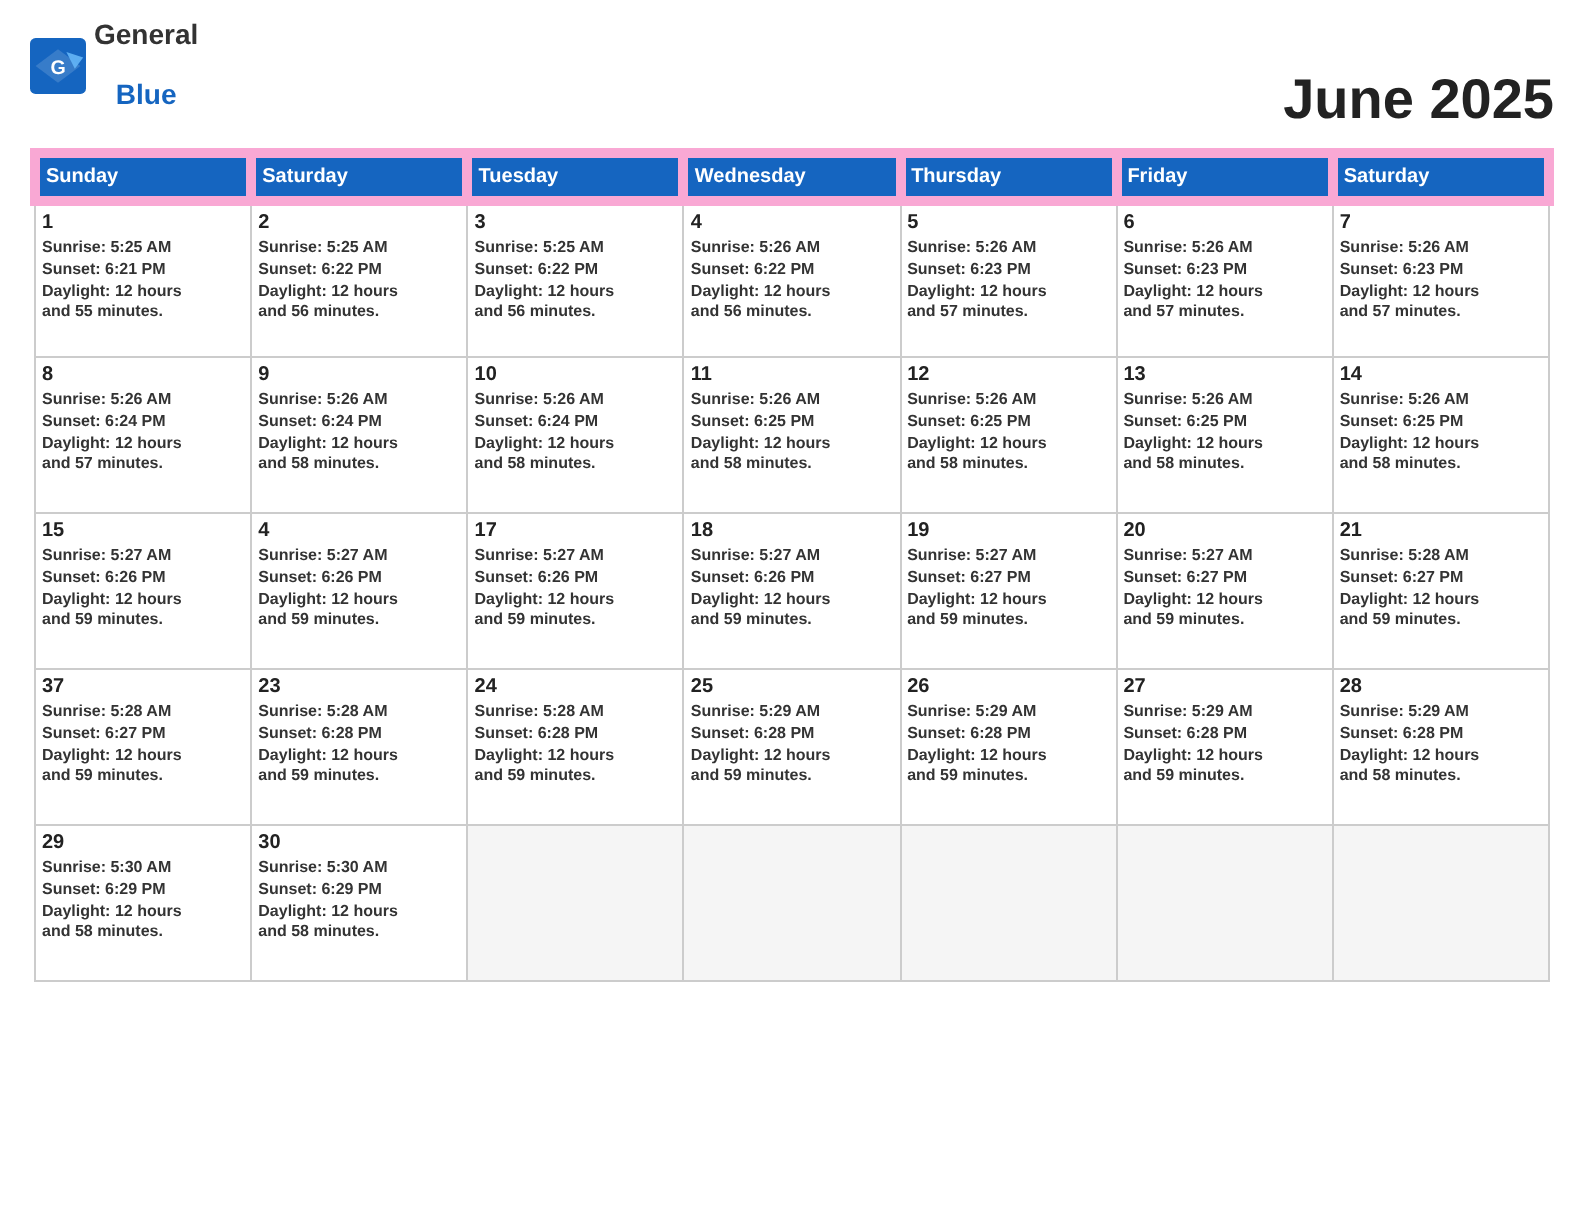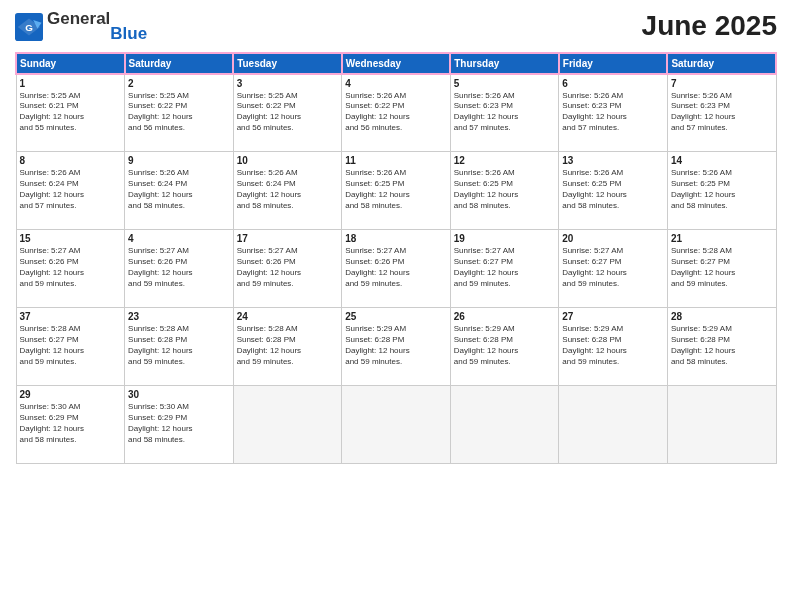--- a/index.html
+++ b/index.html
@@ -20,33 +20,35 @@
       justify-content: space-between;
       align-items: flex-start;
       margin-bottom: 8px;
     }
     .logo {
       display: flex;
       align-items: center;
     }
     .logo-text {
       display: flex;
-      flex-direction: row;
-      font-size: 17px;
+      flex-direction: column;
+      font-size: 14px;
       font-weight: bold;
       line-height: 1.1;
+      align-items: center;
     }
     .logo-general { color: #333; }
     .logo-blue { color: #1565c0; margin-top: 15px; }
     .logo-icon {
       width: 28px;
       height: 28px;
       margin-right: 4px;
     }
     .title-block {
+      margin-top: 24px;
     }
     .month-title {
       font-size: 28px;
       font-weight: bold;
       color: #222;
     }
     .location {
       font-size: 13px;
       color: #444;
     }
@@ -55,21 +57,21 @@
       border-collapse: collapse;
       font-size: 8.5px;
     }
     .calendar th {
       background: #1565c0;
       color: #fff;
       padding: 4px 3px;
       text-align: left;
       font-size: 10px;
       font-weight: bold;
-      border: 2px solid #f9a8d4;
+      border: 5px solid #f9a8d4;
     }
     .calendar td {
       border: 1px solid #ccc;
       vertical-align: top;
       padding: 3px 3px;
       width: calc(100% / 7);
       height: 78px;
       background: #fff;
     }
     .calendar td.empty {
@@ -79,20 +81,21 @@
       font-size: 10px;
       font-weight: bold;
       color: #222;
       display: block;
       margin-bottom: 2px;
     }
     .day-info {
       color: #333;
       line-height: 1.35;
       font-size: 8px;
+      font-weight: bold;
     }
   </style>
 </head>
 <body>
 
 <div class="page">
   <div class="header">
     <div class="logo">
       <svg class="logo-icon" viewBox="0 0 40 40">
         <rect x="0" y="0" width="40" height="40" rx="4" fill="#1565c0"></rect>

